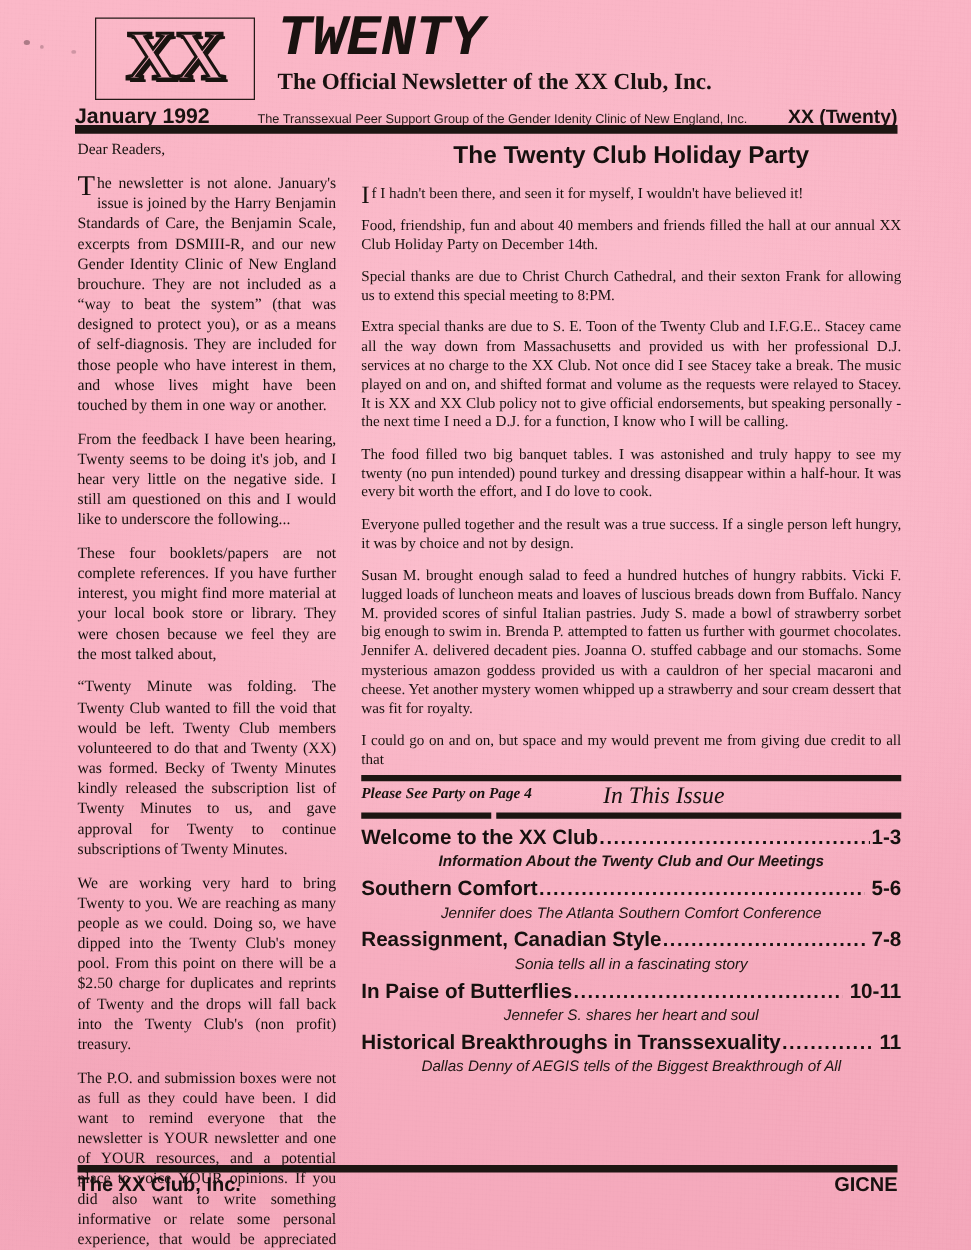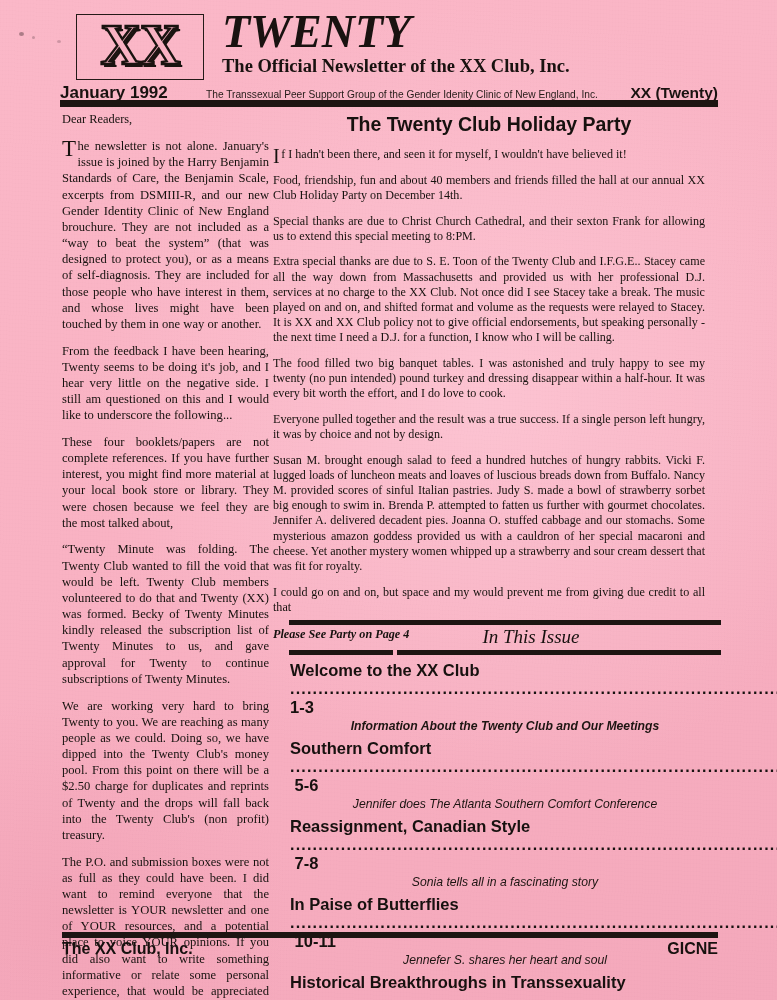--- a/index.html
+++ b/index.html
@@ -58,21 +58,21 @@
     font-size: 56px;
     line-height: 1;
     letter-spacing: -1px;
     color: #f9b2c3;
     -webkit-text-stroke: 2.4px #1a1310;
     text-shadow: 2.5px 2.5px 0 #1a1310;
     padding-bottom: 4px;
   }
   #mast-right { flex: 1 1 auto; padding-left: 18px; }
   #nameplate {
-    font-family: Liberation Serif, serif;
+    font-family: Liberation Mono, monospace;
     font-weight: bold;
     font-style: italic;
     font-size: 46px;
     line-height: .94;
     letter-spacing: 0px;
     color: #191210;
     margin-top: -2px;
   }
   #tagline {
     font-family: Liberation Serif, serif;
@@ -116,21 +116,21 @@
     background: #1d1512;
   }
 
   
   #col-left {
     position: absolute;
     left: 62px; top: 112px; width: 207px;
   }
   #col-right {
     position: absolute;
-    left: 273px; top: 113px; width: 432px;
+    left: 289px; top: 113px; width: 432px;
   }
 
   .salute {
     font-size: 12.4px;
     margin: 0 0 11px 0;
   }
   .lp {
     font-size: 12.6px;
     line-height: 1.285;
     text-align: justify;
@@ -200,21 +200,20 @@
     color: #17110f;
   }
   .toc-entry { margin-top: 6px; }
   .toc-line {
     display: flex;
     align-items: baseline;
     font-family: "Liberation Sans", sans-serif;
     font-weight: bold;
     font-size: 16.5px;
     color: #17110f;
-    flex-direction: column;
   }
   .toc-line .t-title { flex: 0 0 auto; white-space: nowrap; }
   .toc-line .t-dots {
     flex: 1 1 auto;
     overflow: hidden;
     white-space: nowrap;
     letter-spacing: 1.2px;
     font-size: 16px;
     margin: 0 1px;
   }

